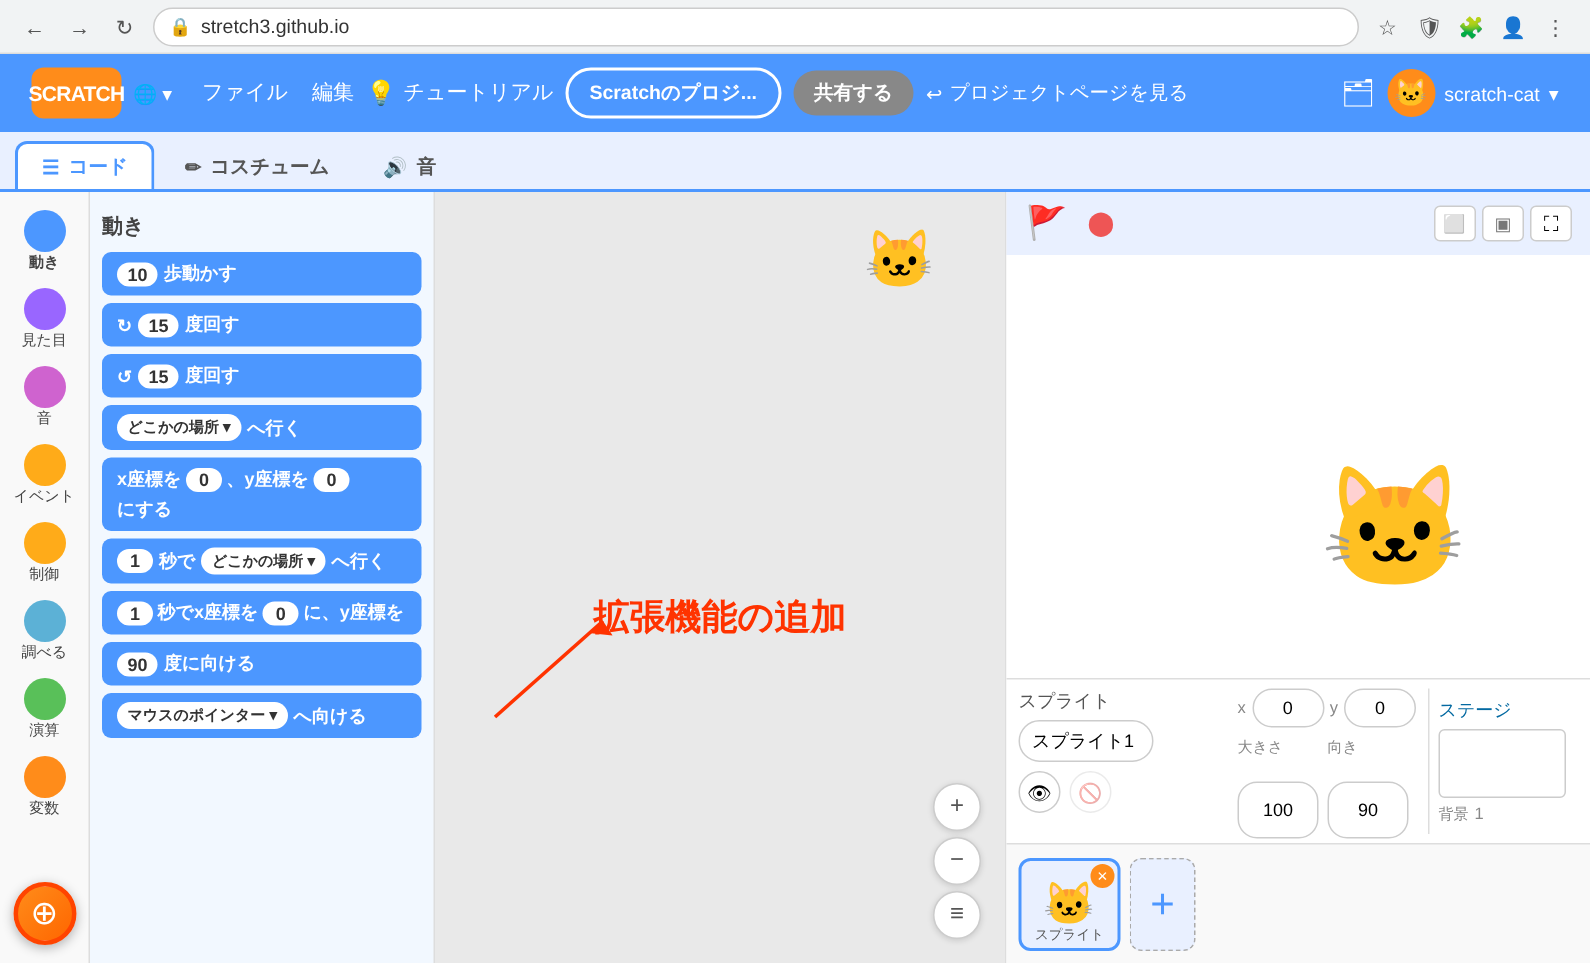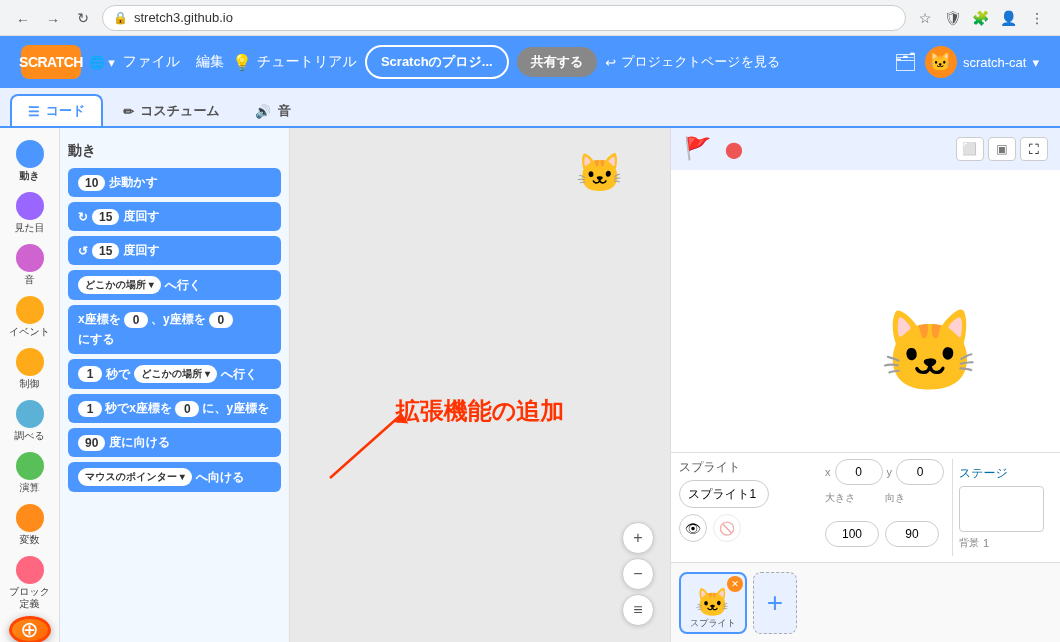--- a/index.html
+++ b/index.html
@@ -65,21 +65,21 @@
       display: flex; align-items: center; justify-content: center;
       font-weight: 900; font-size: 14px; color: white;
       letter-spacing: -0.5px;
       flex-shrink: 0;
     }
     .app-bar-globe {
       display: flex; align-items: center; gap: 3px;
       color: white; cursor: pointer; font-size: 13px;
     }
     .app-bar-menu {
-      display: flex; gap: 16px; align-items: center;
+      display: flex; gap: 16px; align-items: center; margin-left: 12px;
     }
     .app-bar-menu-item {
       color: white; cursor: pointer; font-size: 14px; font-weight: 500;
     }
     .tutorial-btn {
       display: flex; align-items: center; gap: 5px;
       background: transparent; border: none; color: white;
       font-size: 14px; font-weight: 500; cursor: pointer;
     }
     .tutorial-icon { font-size: 16px; }
@@ -402,21 +402,21 @@
       font-size: 12px;
     }
     .sprite-prop-row {
       display: flex; gap: 6px; align-items: center;
     }
     .prop-group {
       display: flex; flex-direction: column; gap: 16px;
     }
     .prop-label { font-size: 10px; color: #888; }
     .prop-input {
-      width: 54px; height: 26px;
+      width: 54px; height: 38px;
       border: 1px solid #ccc;
       border-radius: 13px;
       text-align: center;
       font-size: 12px;
     }
     .sprite-icon-row {
       display: flex; gap: 6px; margin-bottom: 4px;
     }
     .sprite-visibility-btn {
       width: 28px; height: 28px;
@@ -588,24 +588,20 @@
         <span class="category-label">調べる</span>
       </div>
       <div class="category-item">
         <div class="category-dot" style="background:#59c059;"></div>
         <span class="category-label">演算</span>
       </div>
       <div class="category-item">
         <div class="category-dot" style="background:#ff8c1a;"></div>
         <span class="category-label">変数</span>
       </div>
-      <div class="category-item">
-        <div class="category-dot" style="background:#ff6680;"></div>
-        <span class="category-label">ブロック定義</span>
-      </div>
       <button class="add-extension-btn">
         <span style="font-size:22px; line-height:1;">⊕</span>
       </button>
     </div>
 
     <div class="blocks-list">
       <div class="blocks-section-title">動き</div>
 
       <div class="block motion">
         <span class="block-input">10</span>

